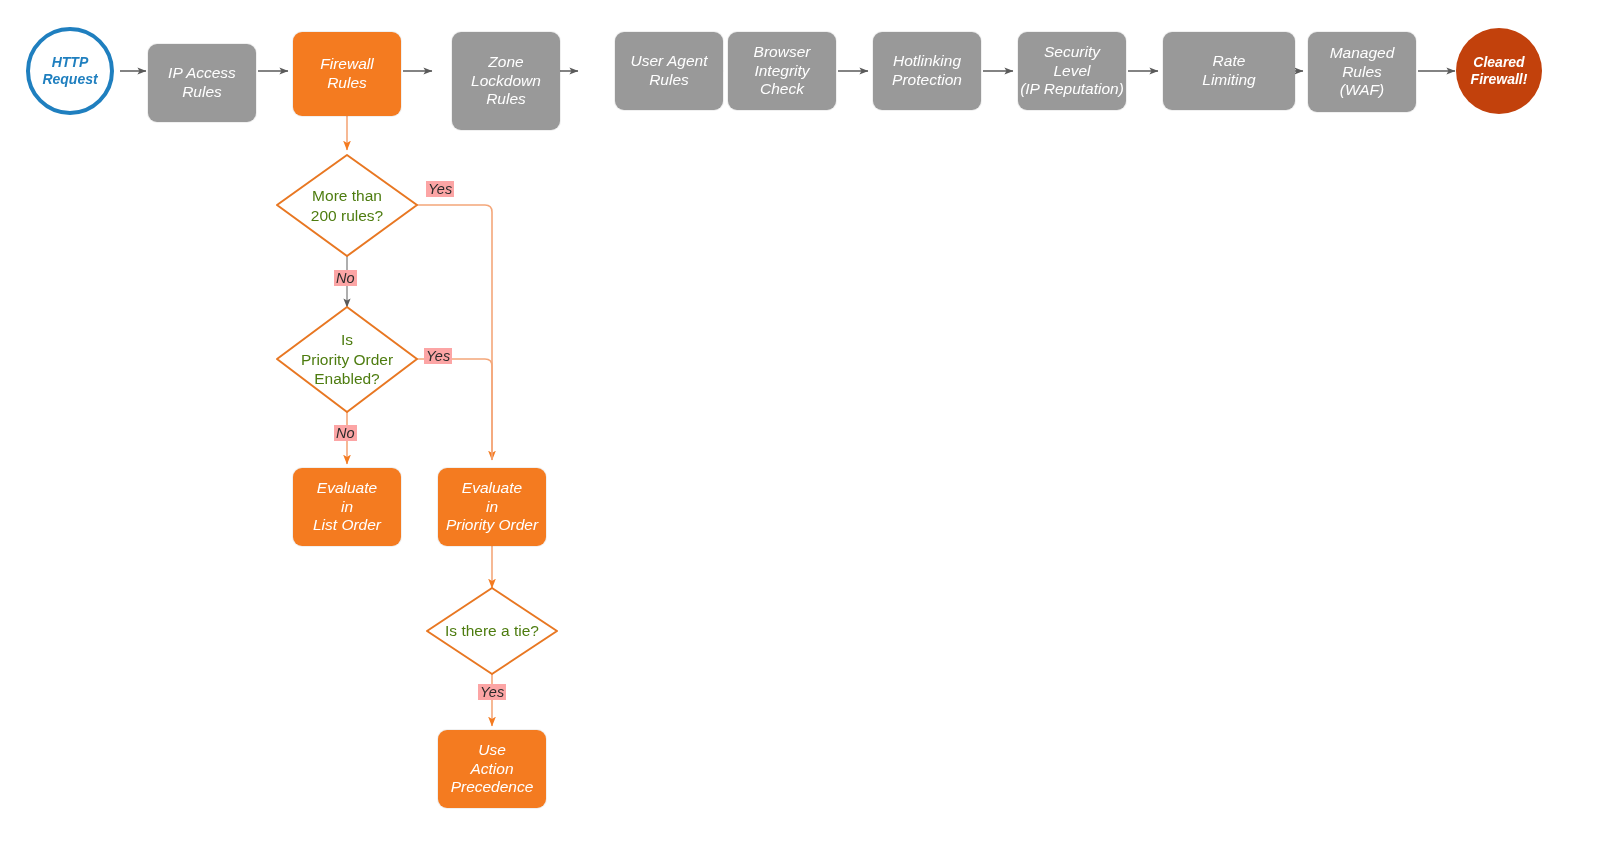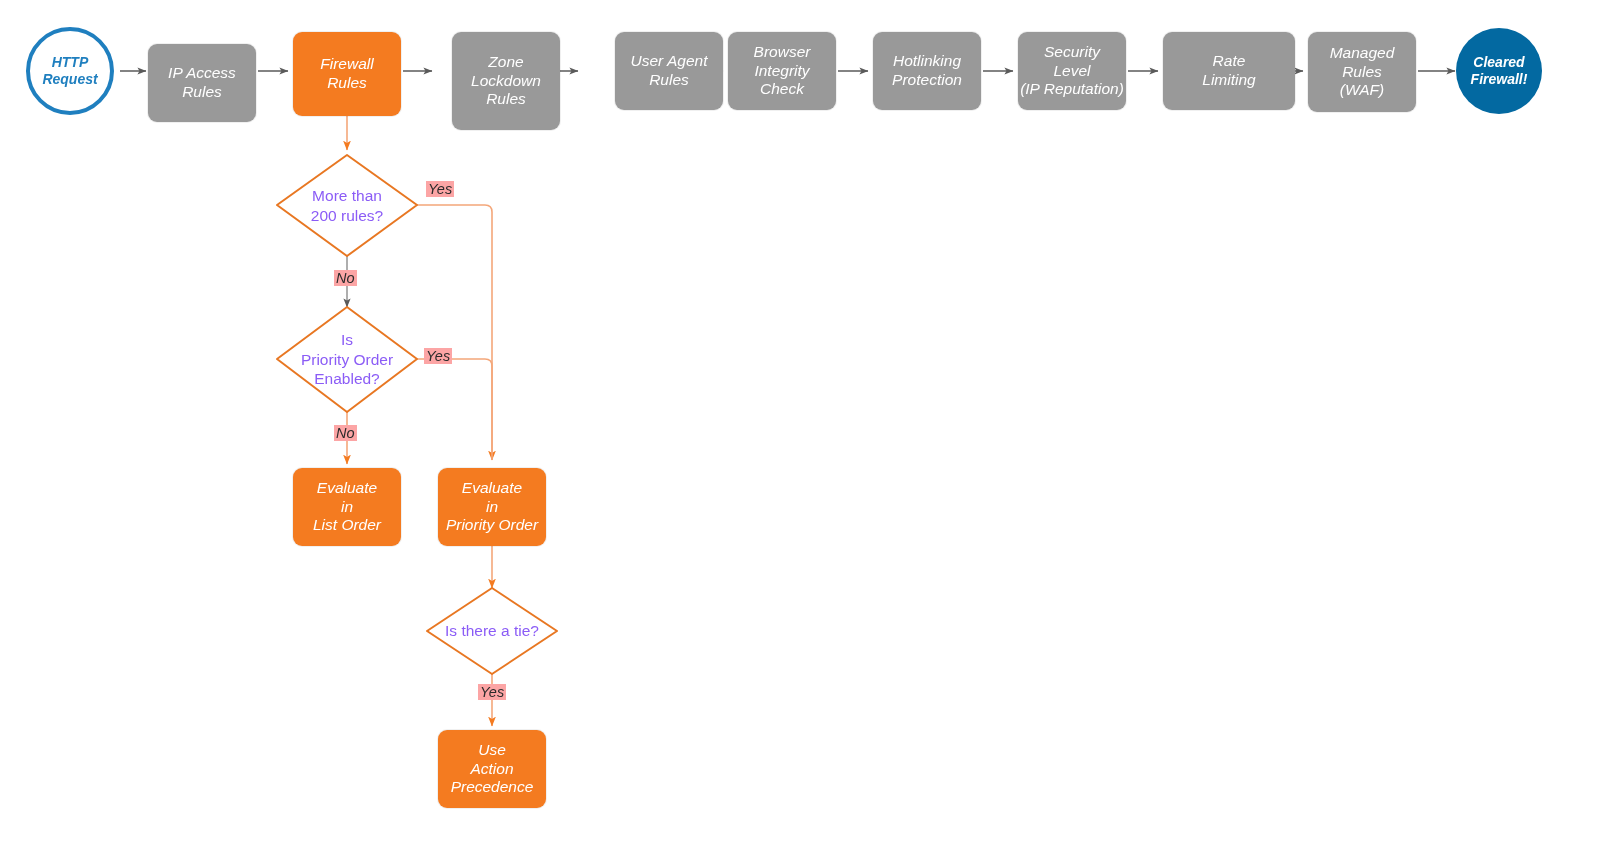--- a/index.html
+++ b/index.html
@@ -53,33 +53,33 @@
     font-style: italic;
     font-weight: bold;
     font-size: 14px;
   }
   .term.outline {
     background: #ffffff;
     border: 4px solid #1f7fbf;
     color: #1f7fbf;
   }
   .term.filled {
-    background: #0369a1;
+    background: #c2410c;
     color: #ffffff;
     align-items: center;
   }
 
   .decision {
     background: transparent;
   }
   .decision .dia-label {
     position: relative;
     z-index: 2;
     font-size: 15.5px;
-    color: #8b5cf6;
+    color: #4d7c0f;
     line-height: 1.25;
     padding: 0 6px;
   }
 
   
   .edge-label {
     position: absolute;
     font-style: italic;
     font-size: 14.5px;
     color: #2b2b2b;

